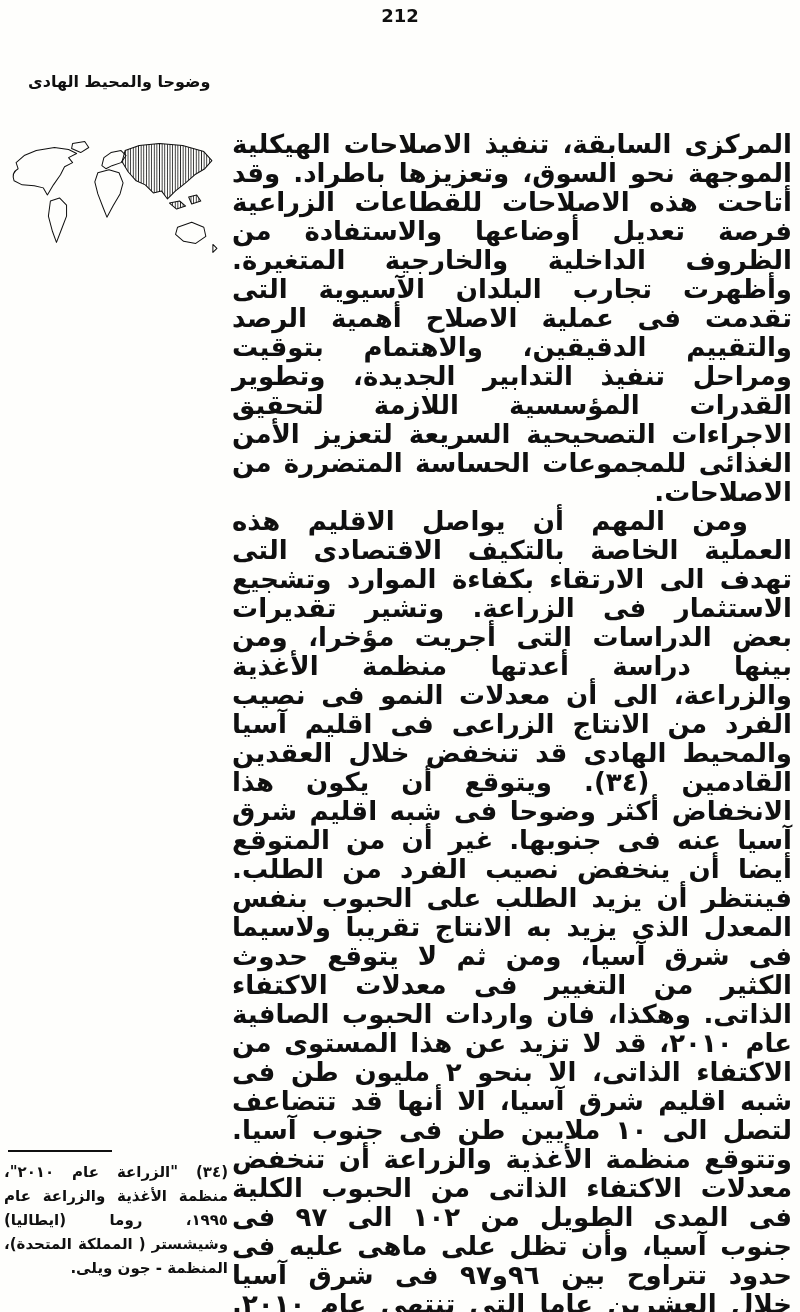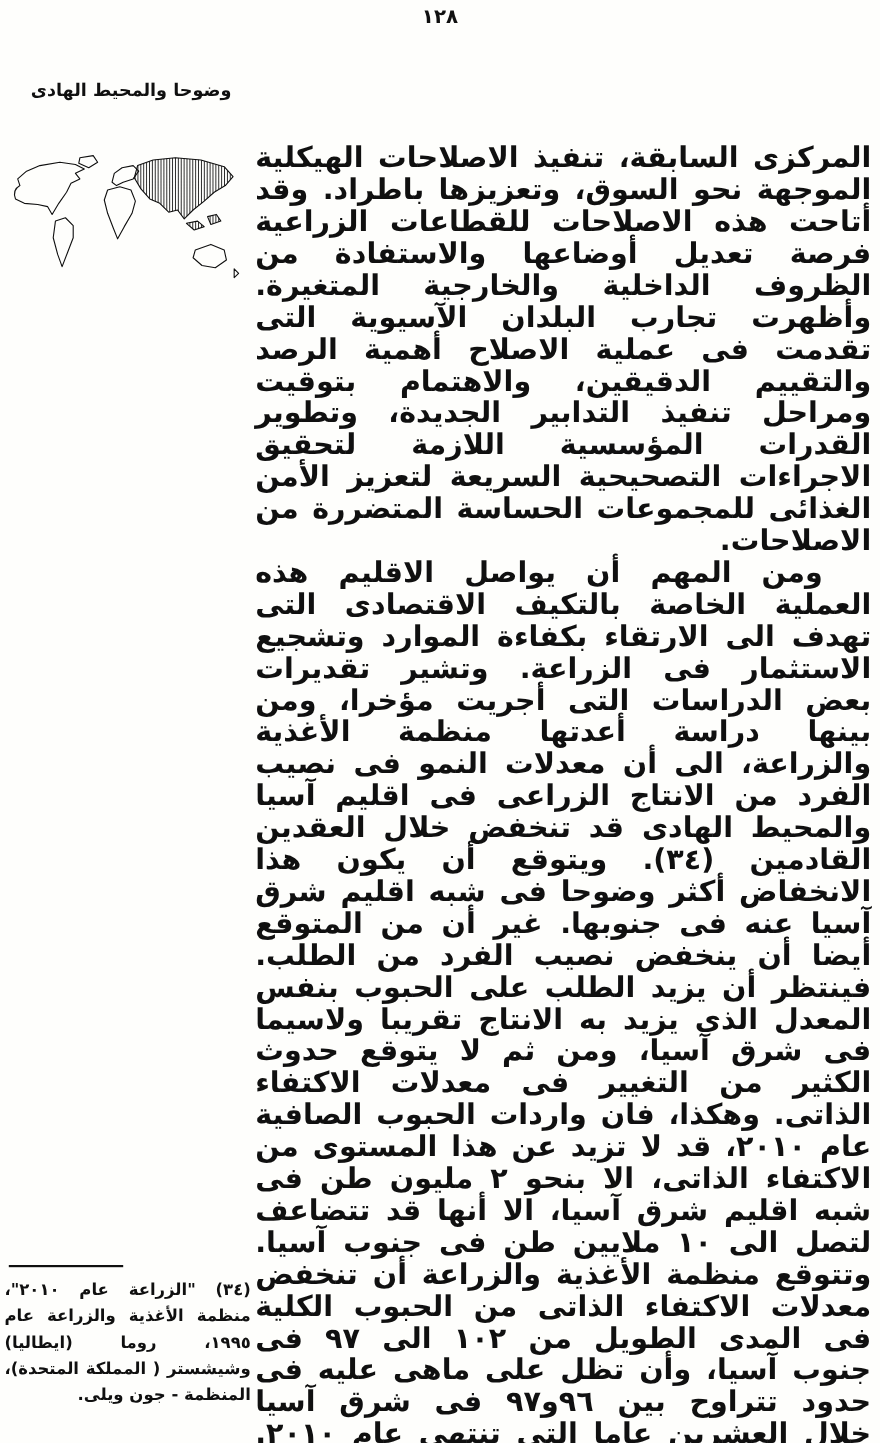--- a/index.html
+++ b/index.html
@@ -60,21 +60,21 @@
     direction: rtl;
     text-align: justify;
     font-size: 15px;
     font-weight: bold;
     line-height: 24px;
   }
 </style>
 </head>
 <body>
 
-<div class="page-number">١٢٨</div>
+<div class="page-number">212</div>
 
 <div class="section-header">وضوحا والمحيط الهادى</div>
 
 <div class="map-figure">
   <svg viewBox="0 0 217 125" xmlns="http://www.w3.org/2000/svg" aria-hidden="true">
     <defs>
       <pattern id="hatch" width="2.6" height="2.6" patternUnits="userSpaceOnUse">
         <path d="M1.3,0 V2.6" stroke="#101010" stroke-width="0.8"></path>
       </pattern>
     </defs>

